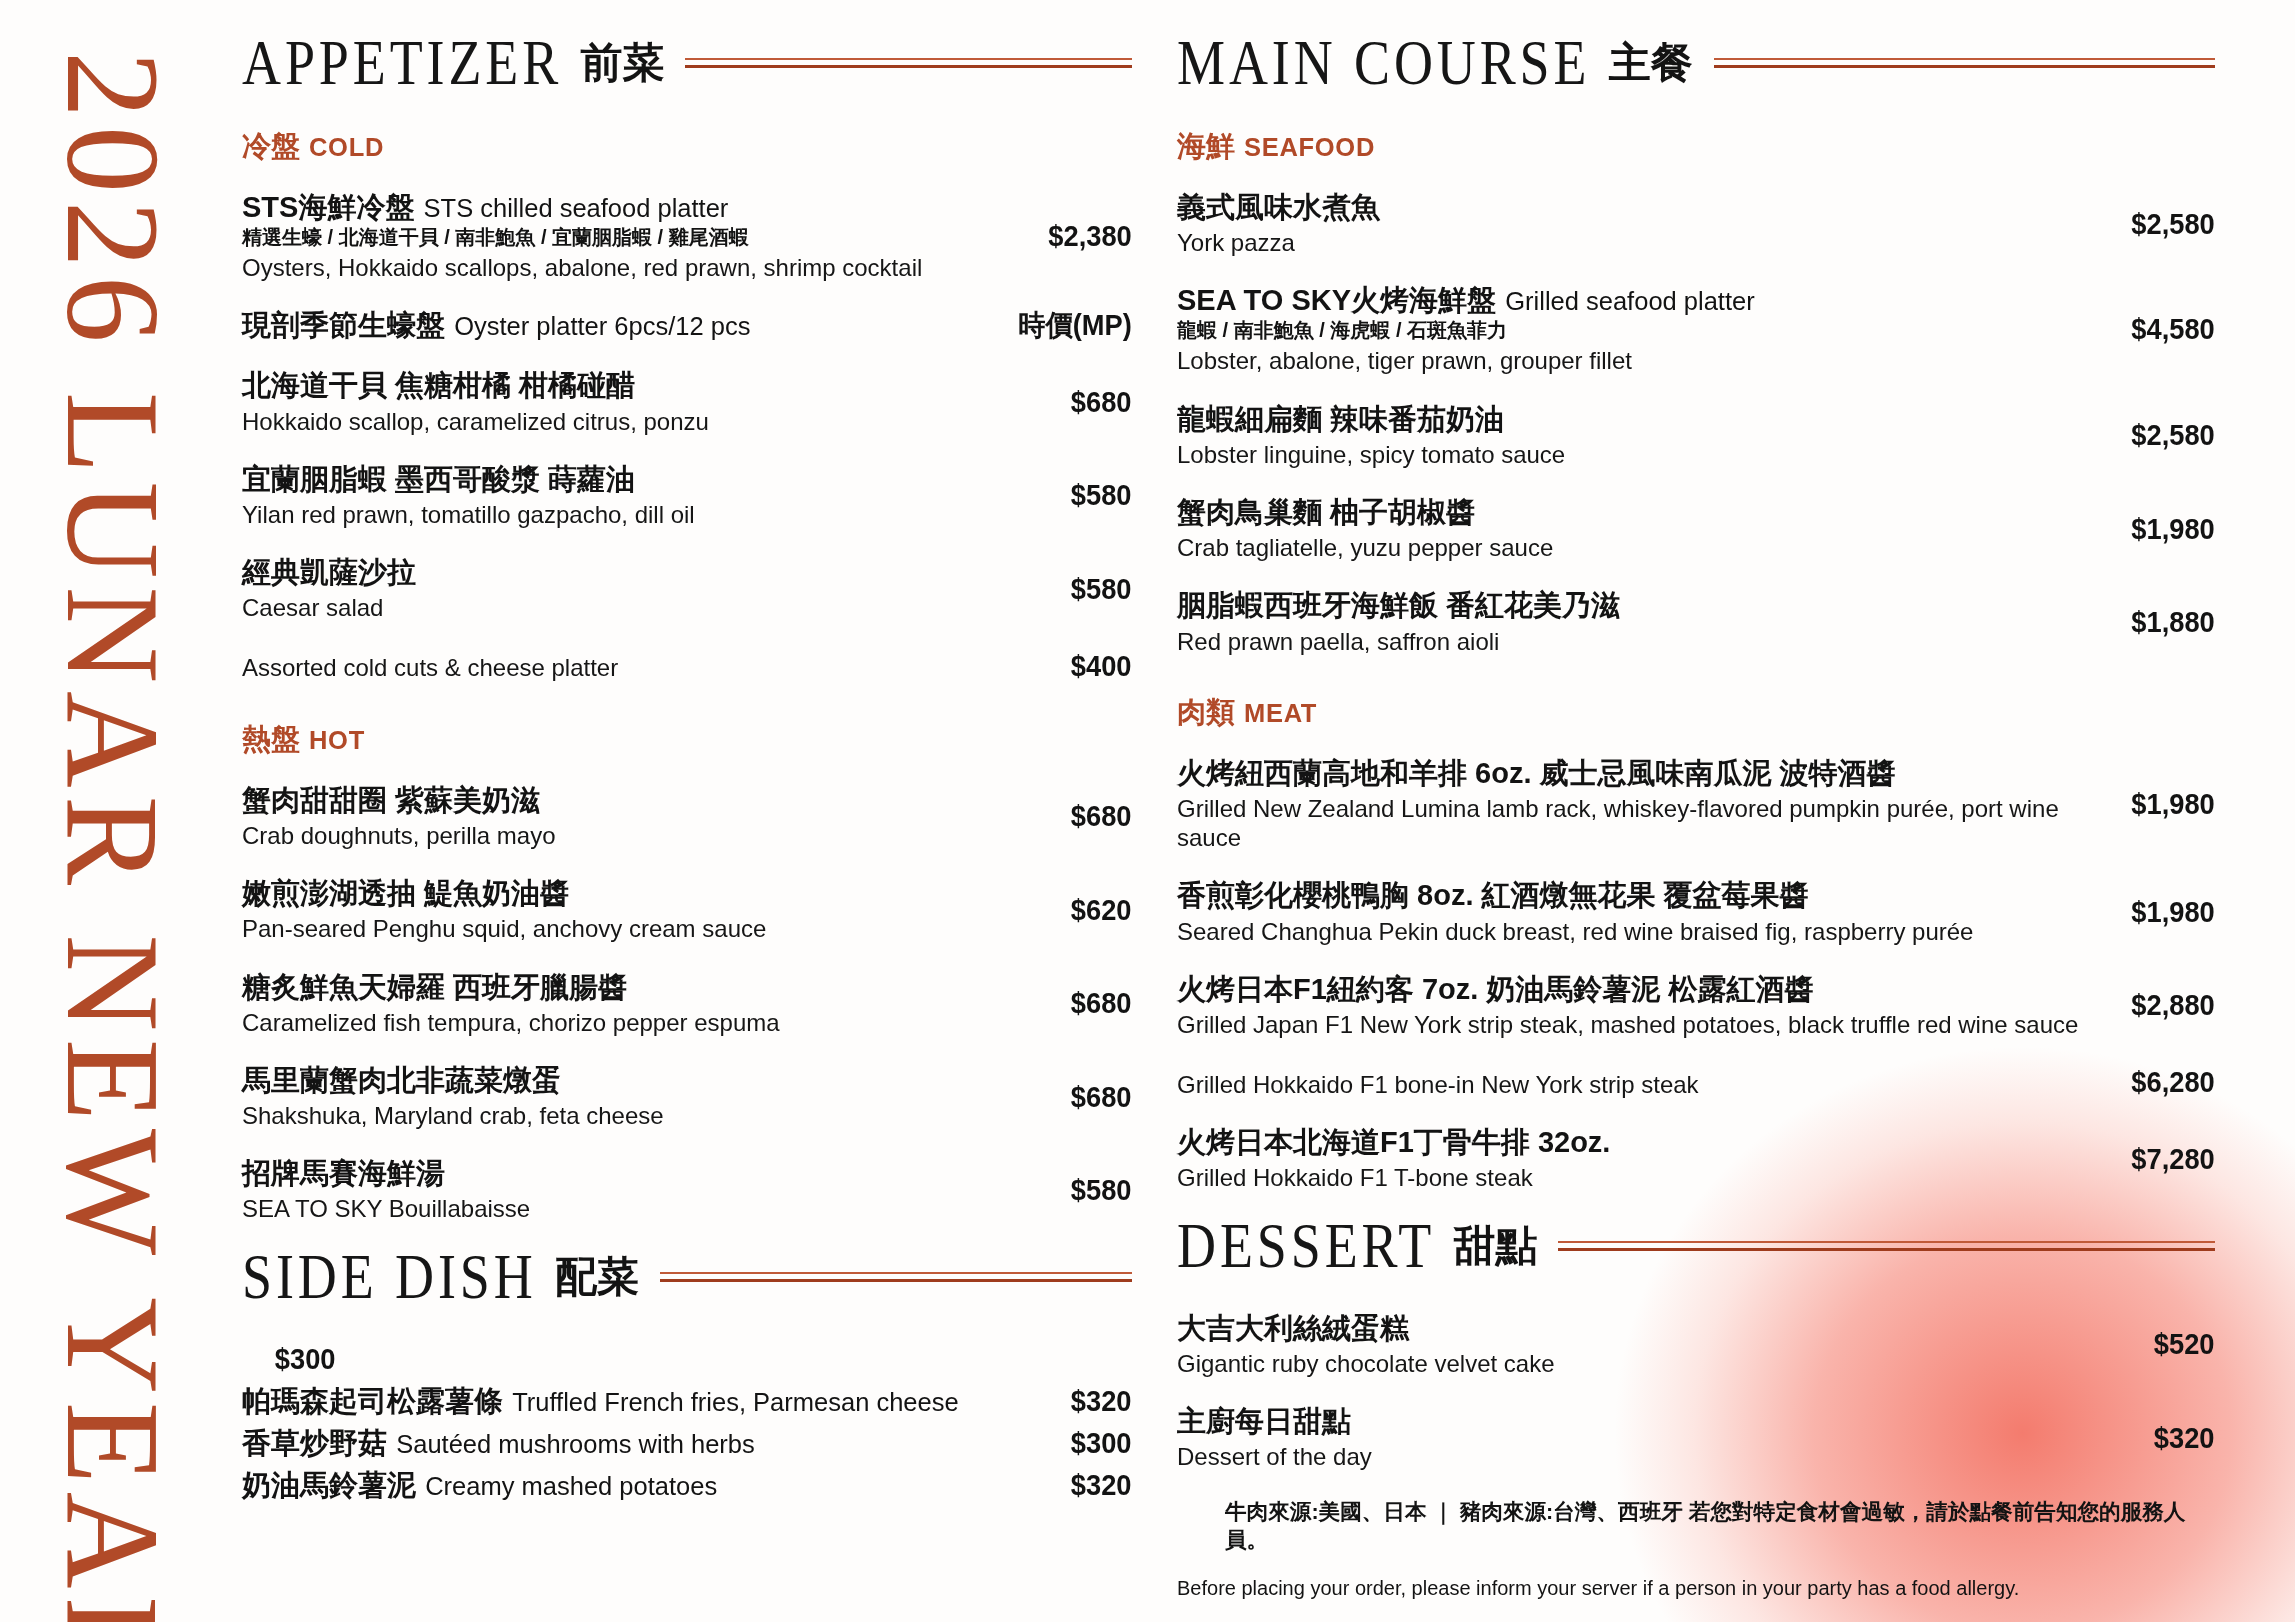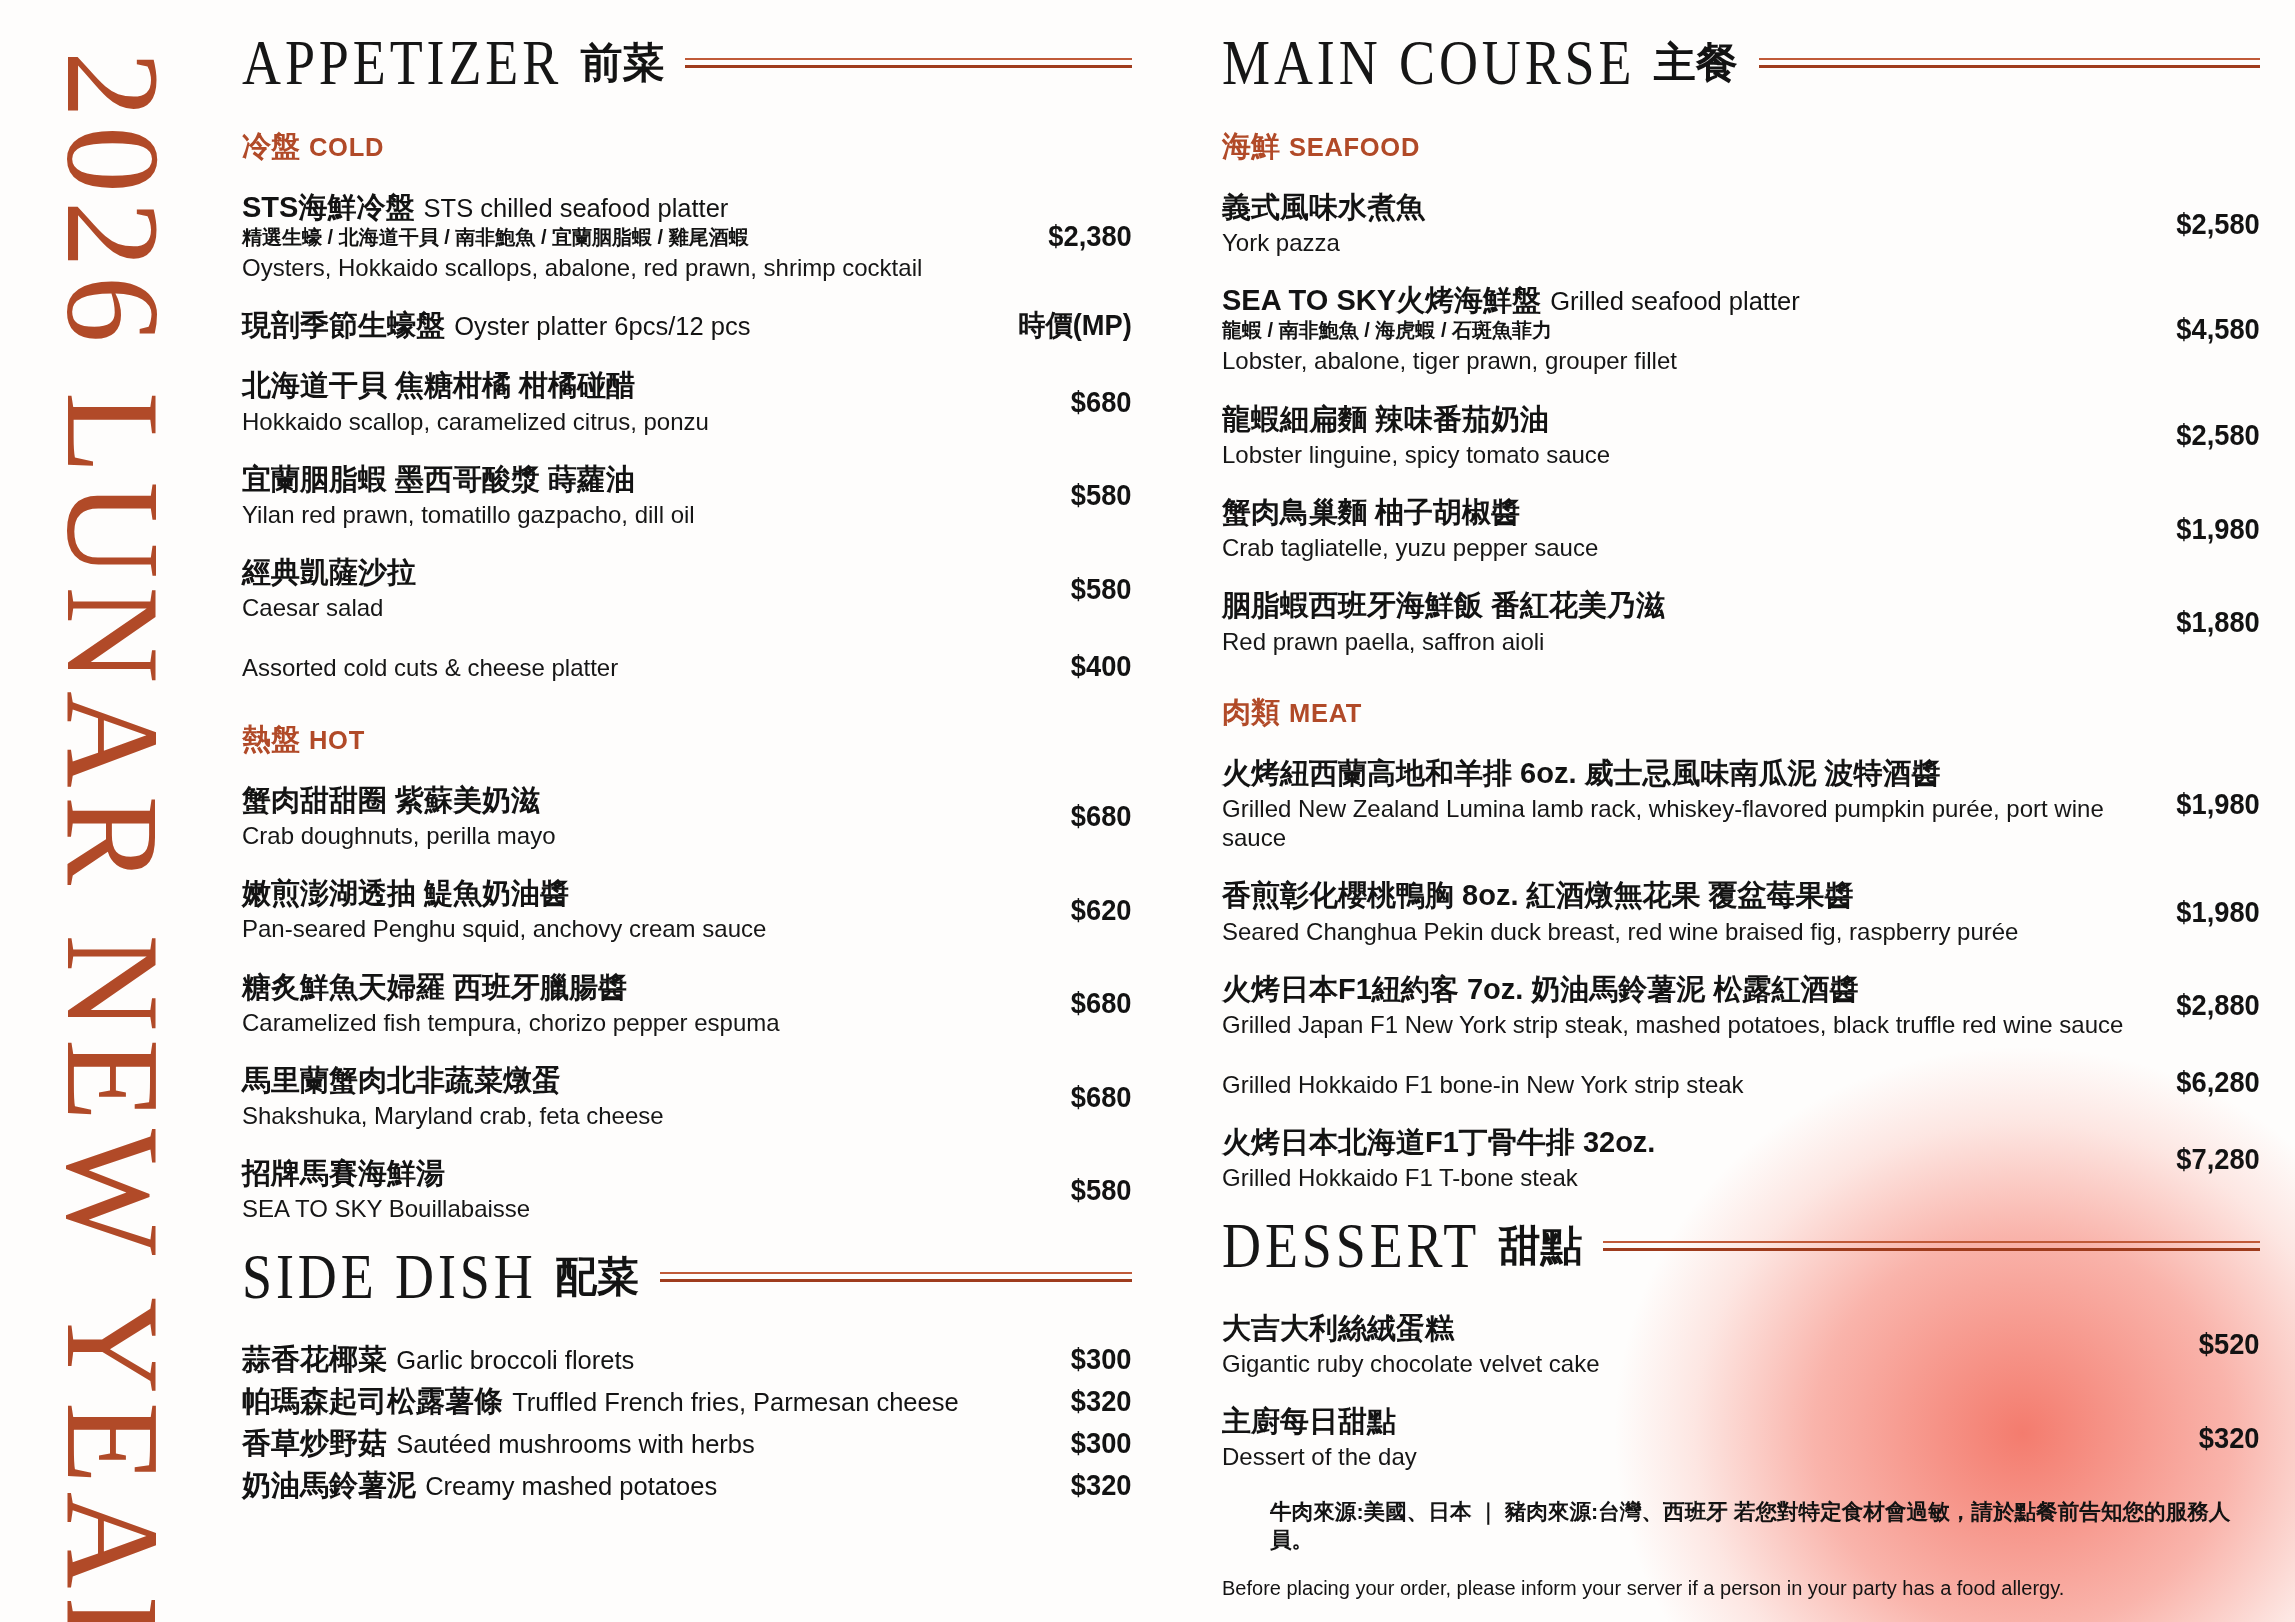--- a/index.html
+++ b/index.html
@@ -16,21 +16,21 @@
       rgba(250,177,166,0.30) 66%,
       rgba(255,255,255,0) 82%);
     pointer-events:none;
   }
   .banner{position:absolute;left:46px;top:51px;height:1554px;z-index:2;}
   .banner-text{
     display:block;writing-mode:vertical-rl;white-space:nowrap;
     font-family:"Liberation Serif",serif;font-size:134px;line-height:1;
     letter-spacing:7.9px;color:var(--accent);
   }
-  .columns{position:absolute;left:242px;top:36px;z-index:2;display:flex;gap:90px;}
+  .columns{position:absolute;left:242px;top:36px;z-index:2;display:flex;gap:45px;}
   .col{display:block;}
   .col-left{width:890px;}
   .col-right{width:1038px;}
 
   .sec-header{display:flex;align-items:center;margin:0 0 38px 0;}
   .sec-en{
     display:inline-block;font-family:"Liberation Serif",serif;font-weight:400;
     font-size:54px;line-height:1;letter-spacing:3.9px;color:#161616;
     transform:scaleY(1.18);transform-origin:left center;
   }
@@ -151,23 +151,20 @@
             <div class="desc">SEA TO SKY Bouillabaisse</div>
           </div>
           <div class="price">$580</div>
         </div>
         <div class="sec-header">
           <span class="sec-en">SIDE DISH</span>
           <span class="sec-zh">配菜</span>
           <div class="rule"></div>
         </div>
         <div class="item compact">
-          <div class="item-left">
-            <div class="title-line"><span class="t-zh">蒜香花椰菜</span><span class="t-en">Garlic broccoli florets</span></div>
-          </div>
           <div class="price">$300</div>
         </div>
         <div class="item compact">
           <div class="item-left">
             <div class="title-line"><span class="t-zh">帕瑪森起司松露薯條</span><span class="t-en">Truffled French fries, Parmesan cheese</span></div>
           </div>
           <div class="price">$320</div>
         </div>
         <div class="item compact">
           <div class="item-left">

